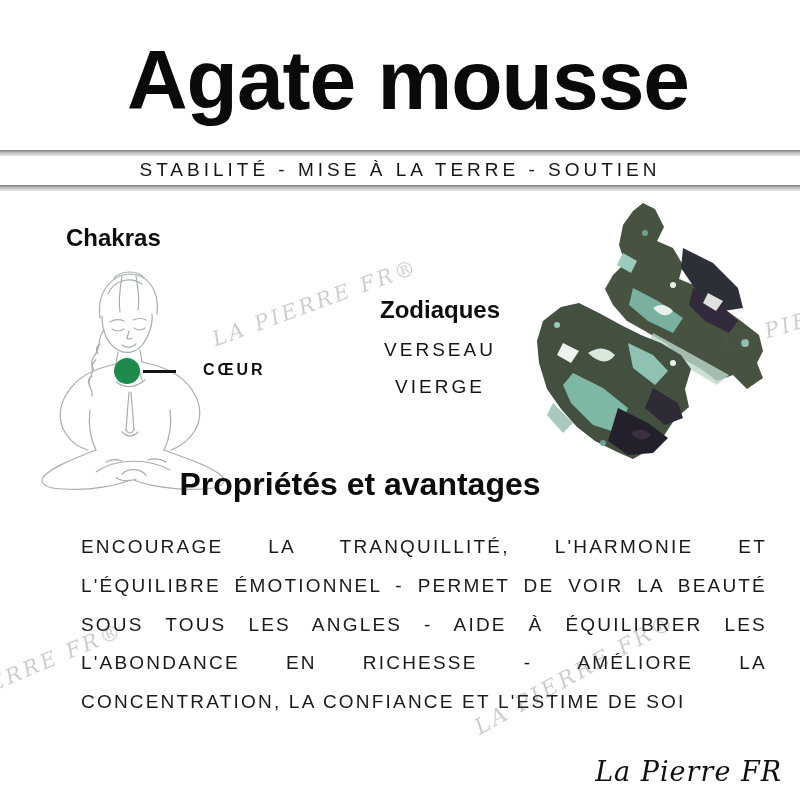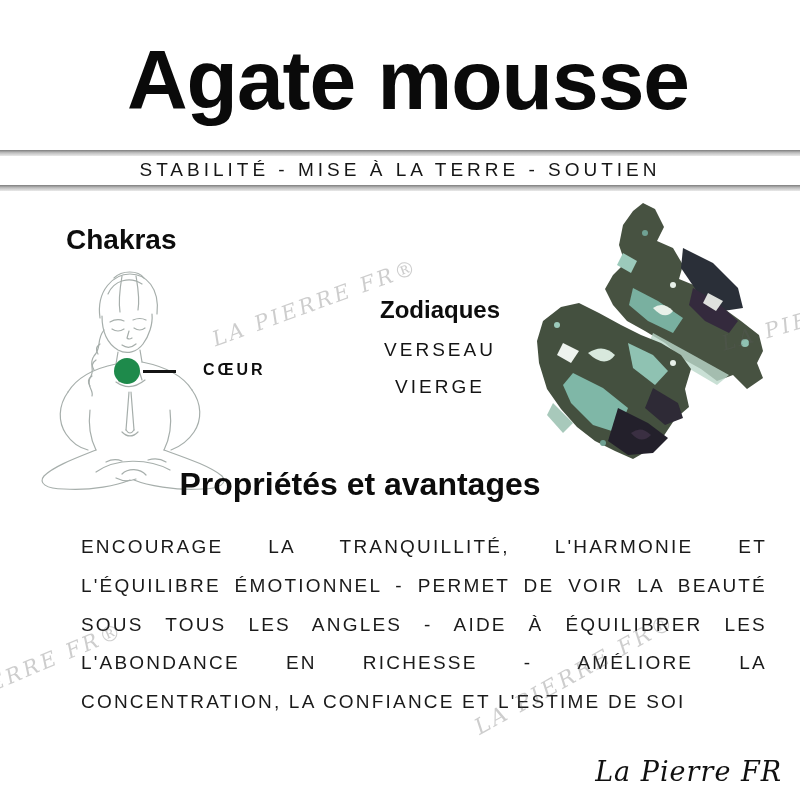--- a/index.html
+++ b/index.html
@@ -17,21 +17,21 @@
   .bar{position:absolute;left:0;width:800px;height:6px;
     background:linear-gradient(to bottom,#7d7d7d 0%,#bdbdbd 45%,#e9e9e9 100%);}
   .bar-top{top:150px;}
   .bar-bottom{top:185px;}
   .banner-text{
     position:absolute;top:157px;left:0;width:800px;height:28px;line-height:26px;
     text-align:center;font-size:19px;font-weight:400;letter-spacing:4px;color:#161616;
     white-space:nowrap;
   }
   
-  .chakras-h{position:absolute;left:66px;top:224px;margin:0;font-size:28px;font-weight:700;color:#0d0d0d;}
+  .chakras-h{position:absolute;left:66px;top:224px;margin:0;font-size:24px;font-weight:700;color:#0d0d0d;}
   .figure-svg{position:absolute;left:30px;top:268px;width:210px;height:225px;}
   .chakra-dot{position:absolute;left:114px;top:358px;width:26px;height:26px;border-radius:50%;background:#1e8a4b;}
   .chakra-line{position:absolute;left:143px;top:370px;width:33px;height:3px;background:#141414;}
   .chakra-label{position:absolute;left:183px;top:361px;font-size:16px;font-weight:700;letter-spacing:3px;color:#0e0e0e;white-space:nowrap;margin-left:20px;}
   
   .zod-h{position:absolute;left:330px;top:296px;width:220px;margin:0;text-align:center;font-size:24px;font-weight:700;color:#0d0d0d;}
   .zod-sign{position:absolute;left:330px;width:220px;text-align:center;font-size:19px;font-weight:400;letter-spacing:3px;color:#141414;white-space:nowrap;}
   .zod-1{top:339px;}
   .zod-2{top:376px;}
   

